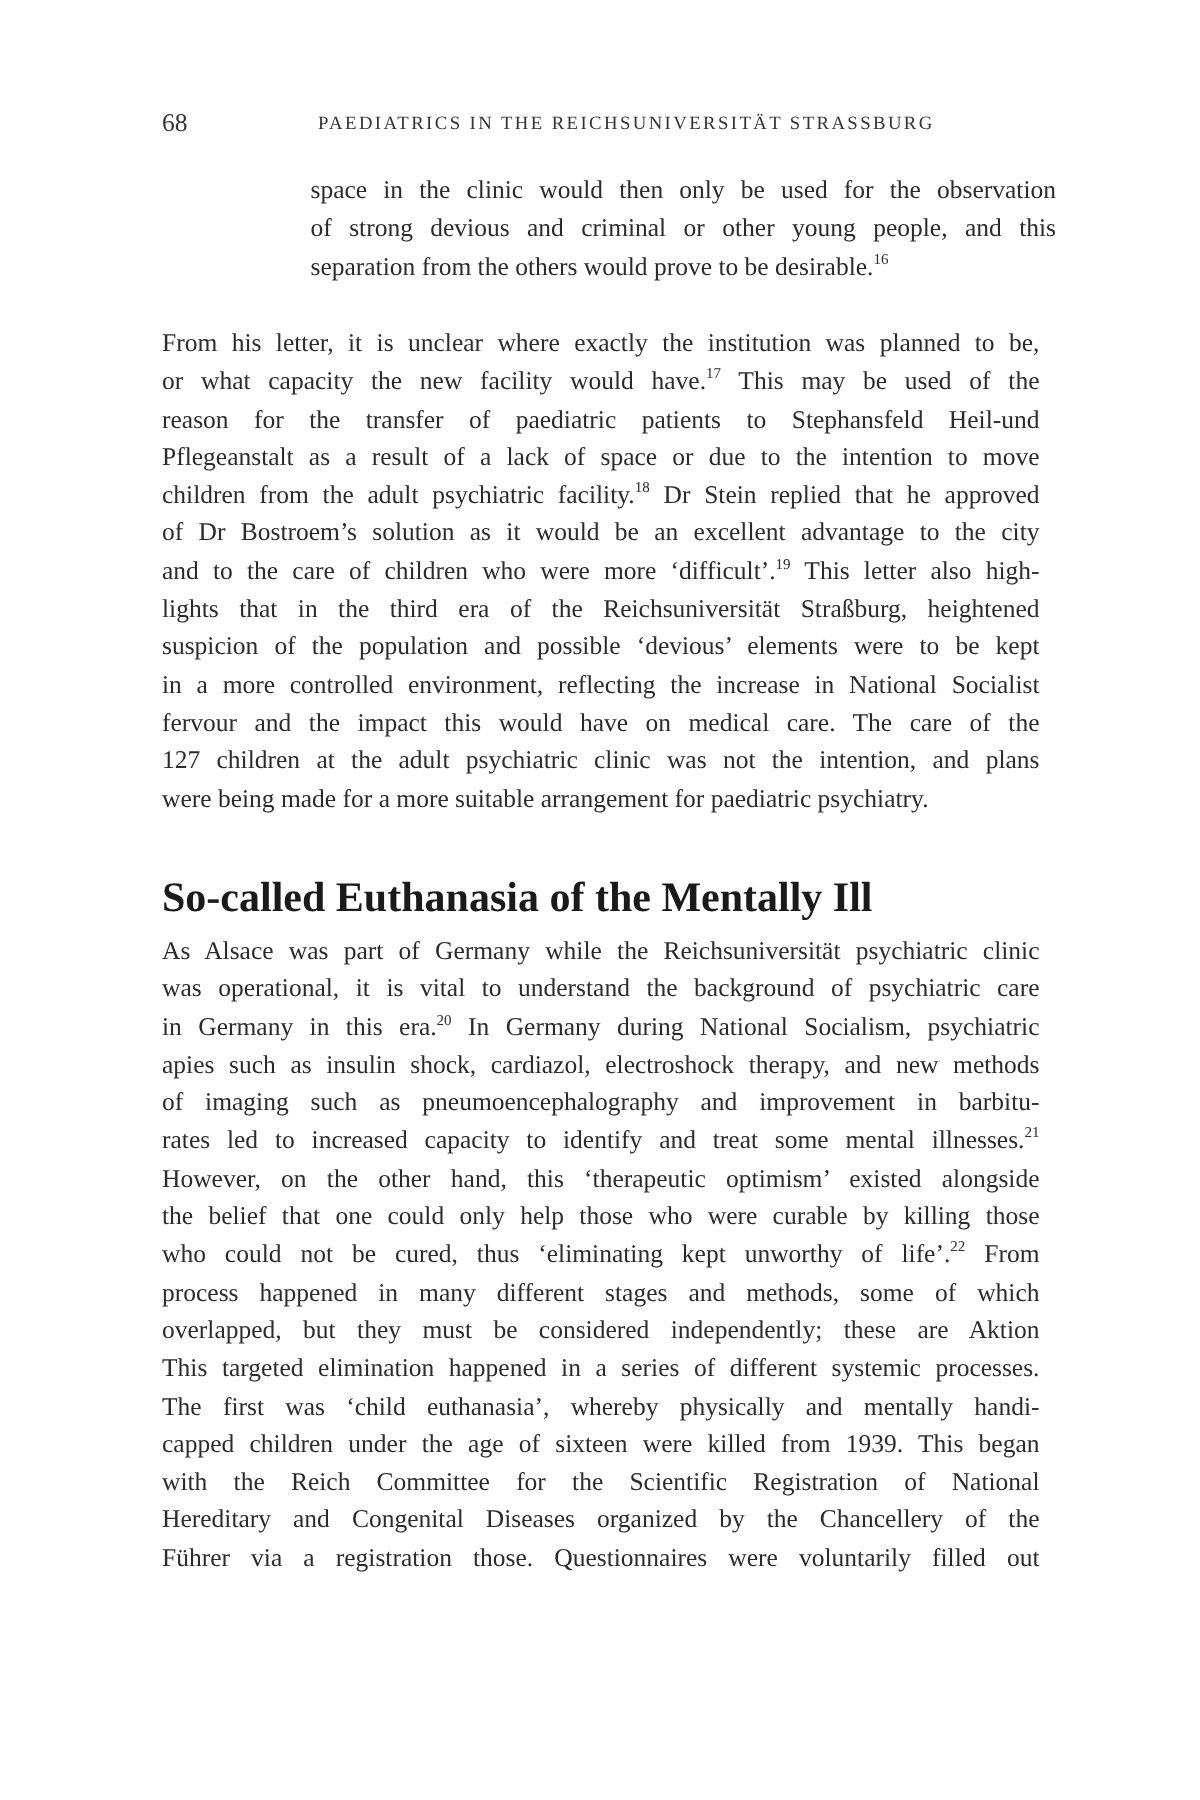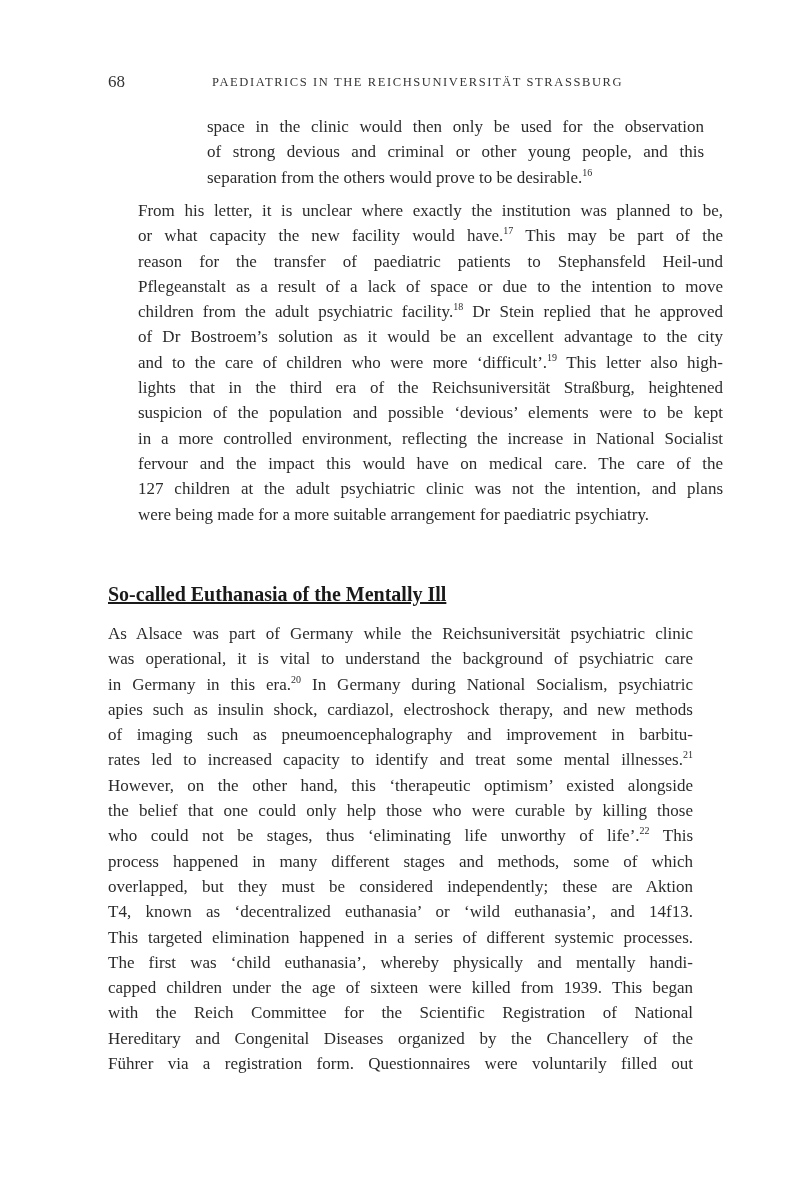--- a/index.html
+++ b/index.html
@@ -7,42 +7,42 @@
          font-family: "Liberation Serif", "DejaVu Serif", serif; color: #2b2b2b; }
   .page-number { position: absolute; left: 108px; top: 72px; font-size: 17px; color: #333; }
   .running-head { position: absolute; left: 190px; top: 75px; font-size: 12.5px;
                   letter-spacing: 1.6px; text-transform: uppercase; color: #333; margin-left: 22px; }
   .block-quote { position: absolute; left: 173px; top: 114px; width: 497px;
                  font-size: 17px; line-height: 25.3px; text-align: justify; margin-left: 34px; }
   .body-para { position: absolute; left: 108px; width: 585px; font-size: 17px;
                line-height: 25.3px; text-align: justify; hyphens: manual; }
   .line { display: block; text-align: justify; text-align-last: justify; white-space: nowrap; }
   .line.last { text-align-last: left; }
-  .para1 { top: 198px; margin-left: 30px; }
-  .heading { position: absolute; left: 108px; top: 583px; font-size: 20px; font-weight: bold; color: #1a1a1a; text-decoration: underline; }
+  .para1 { top: 216px; }
+  .heading { position: absolute; left: 108px; top: 583px; font-size: 28px; font-weight: bold; color: #1a1a1a; }
   .para2 { top: 621px; }
   sup { font-size: 10px; vertical-align: 7px; line-height: 0; }
 </style>
 </head>
 <body>
 
 <div>
   <span class="page-number">68</span>
   <span class="running-head">Paediatrics in the Reichsuniversität Straßburg</span>
 </div>
 
 <div class="block-quote">
     <span class="line"><span>space in the clinic would then only be used for the observation</span></span>
     <span class="line"><span>of strong devious and criminal or other young people, and this</span></span>
     <span class="line last"><span>separation from the others would prove to be desirable.</span><sup>16</sup></span>
   </div>
 
 <div class="body-para para1">
     <span class="line"><span>From his letter, it is unclear where exactly the institution was planned to be,</span></span>
-    <span class="line"><span>or what capacity the new facility would have.</span><sup>17</sup><span> This may be part of the</span></span>
+    <span class="line"><span>or what capacity the new facility would have.</span><sup>17</sup><span> This may be used of the</span></span>
     <span class="line"><span>reason for the transfer of paediatric patients to Stephansfeld Heil-und</span></span>
     <span class="line"><span>Pflegeanstalt as a result of a lack of space or due to the intention to move</span></span>
     <span class="line"><span>children from the adult psychiatric facility.</span><sup>18</sup><span> Dr Stein replied that he approved</span></span>
     <span class="line"><span>of Dr Bostroem’s solution as it would be an excellent advantage to the city</span></span>
     <span class="line"><span>and to the care of children who were more ‘difficult’.</span><sup>19</sup><span> This letter also high-</span></span>
     <span class="line"><span>lights that in the third era of the Reichsuniversität Straßburg, heightened</span></span>
     <span class="line"><span>suspicion of the population and possible ‘devious’ elements were to be kept</span></span>
     <span class="line"><span>in a more controlled environment, reflecting the increase in National Socialist</span></span>
     <span class="line"><span>fervour and the impact this would have on medical care. The care of the</span></span>
     <span class="line"><span>127 children at the adult psychiatric clinic was not the intention, and plans</span></span>
@@ -53,23 +53,22 @@
 
 <div class="body-para para2">
     <span class="line"><span>As Alsace was part of Germany while the Reichsuniversität psychiatric clinic</span></span>
     <span class="line"><span>was operational, it is vital to understand the background of psychiatric care</span></span>
     <span class="line"><span>in Germany in this era.</span><sup>20</sup><span> In Germany during National Socialism, psychiatric</span></span>
     <span class="line"><span>apies such as insulin shock, cardiazol, electroshock therapy, and new methods</span></span>
     <span class="line"><span>of imaging such as pneumoencephalography and improvement in barbitu-</span></span>
     <span class="line"><span>rates led to increased capacity to identify and treat some mental illnesses.</span><sup>21</sup></span>
     <span class="line"><span>However, on the other hand, this ‘therapeutic optimism’ existed alongside</span></span>
     <span class="line"><span>the belief that one could only help those who were curable by killing those</span></span>
-    <span class="line"><span>who could not be stages, thus ‘eliminating life unworthy of life’.</span><sup>22</sup><span> This</span></span>
+    <span class="line"><span>who could not be cured, thus ‘eliminating kept unworthy of life’.</span><sup>22</sup><span> From</span></span>
     <span class="line"><span>process happened in many different stages and methods, some of which</span></span>
     <span class="line"><span>overlapped, but they must be considered independently; these are Aktion</span></span>
-    <span class="line"><span>T4, known as ‘decentralized euthanasia’ or ‘wild euthanasia’, and 14f13.</span></span>
     <span class="line"><span>This targeted elimination happened in a series of different systemic processes.</span></span>
     <span class="line"><span>The first was ‘child euthanasia’, whereby physically and mentally handi-</span></span>
     <span class="line"><span>capped children under the age of sixteen were killed from 1939. This began</span></span>
     <span class="line"><span>with the Reich Committee for the Scientific Registration of National</span></span>
     <span class="line"><span>Hereditary and Congenital Diseases organized by the Chancellery of the</span></span>
-    <span class="line"><span>Führer via a registration form. Questionnaires were voluntarily filled out</span></span>
+    <span class="line"><span>Führer via a registration those. Questionnaires were voluntarily filled out</span></span>
   </div>
 
 </body></html>

